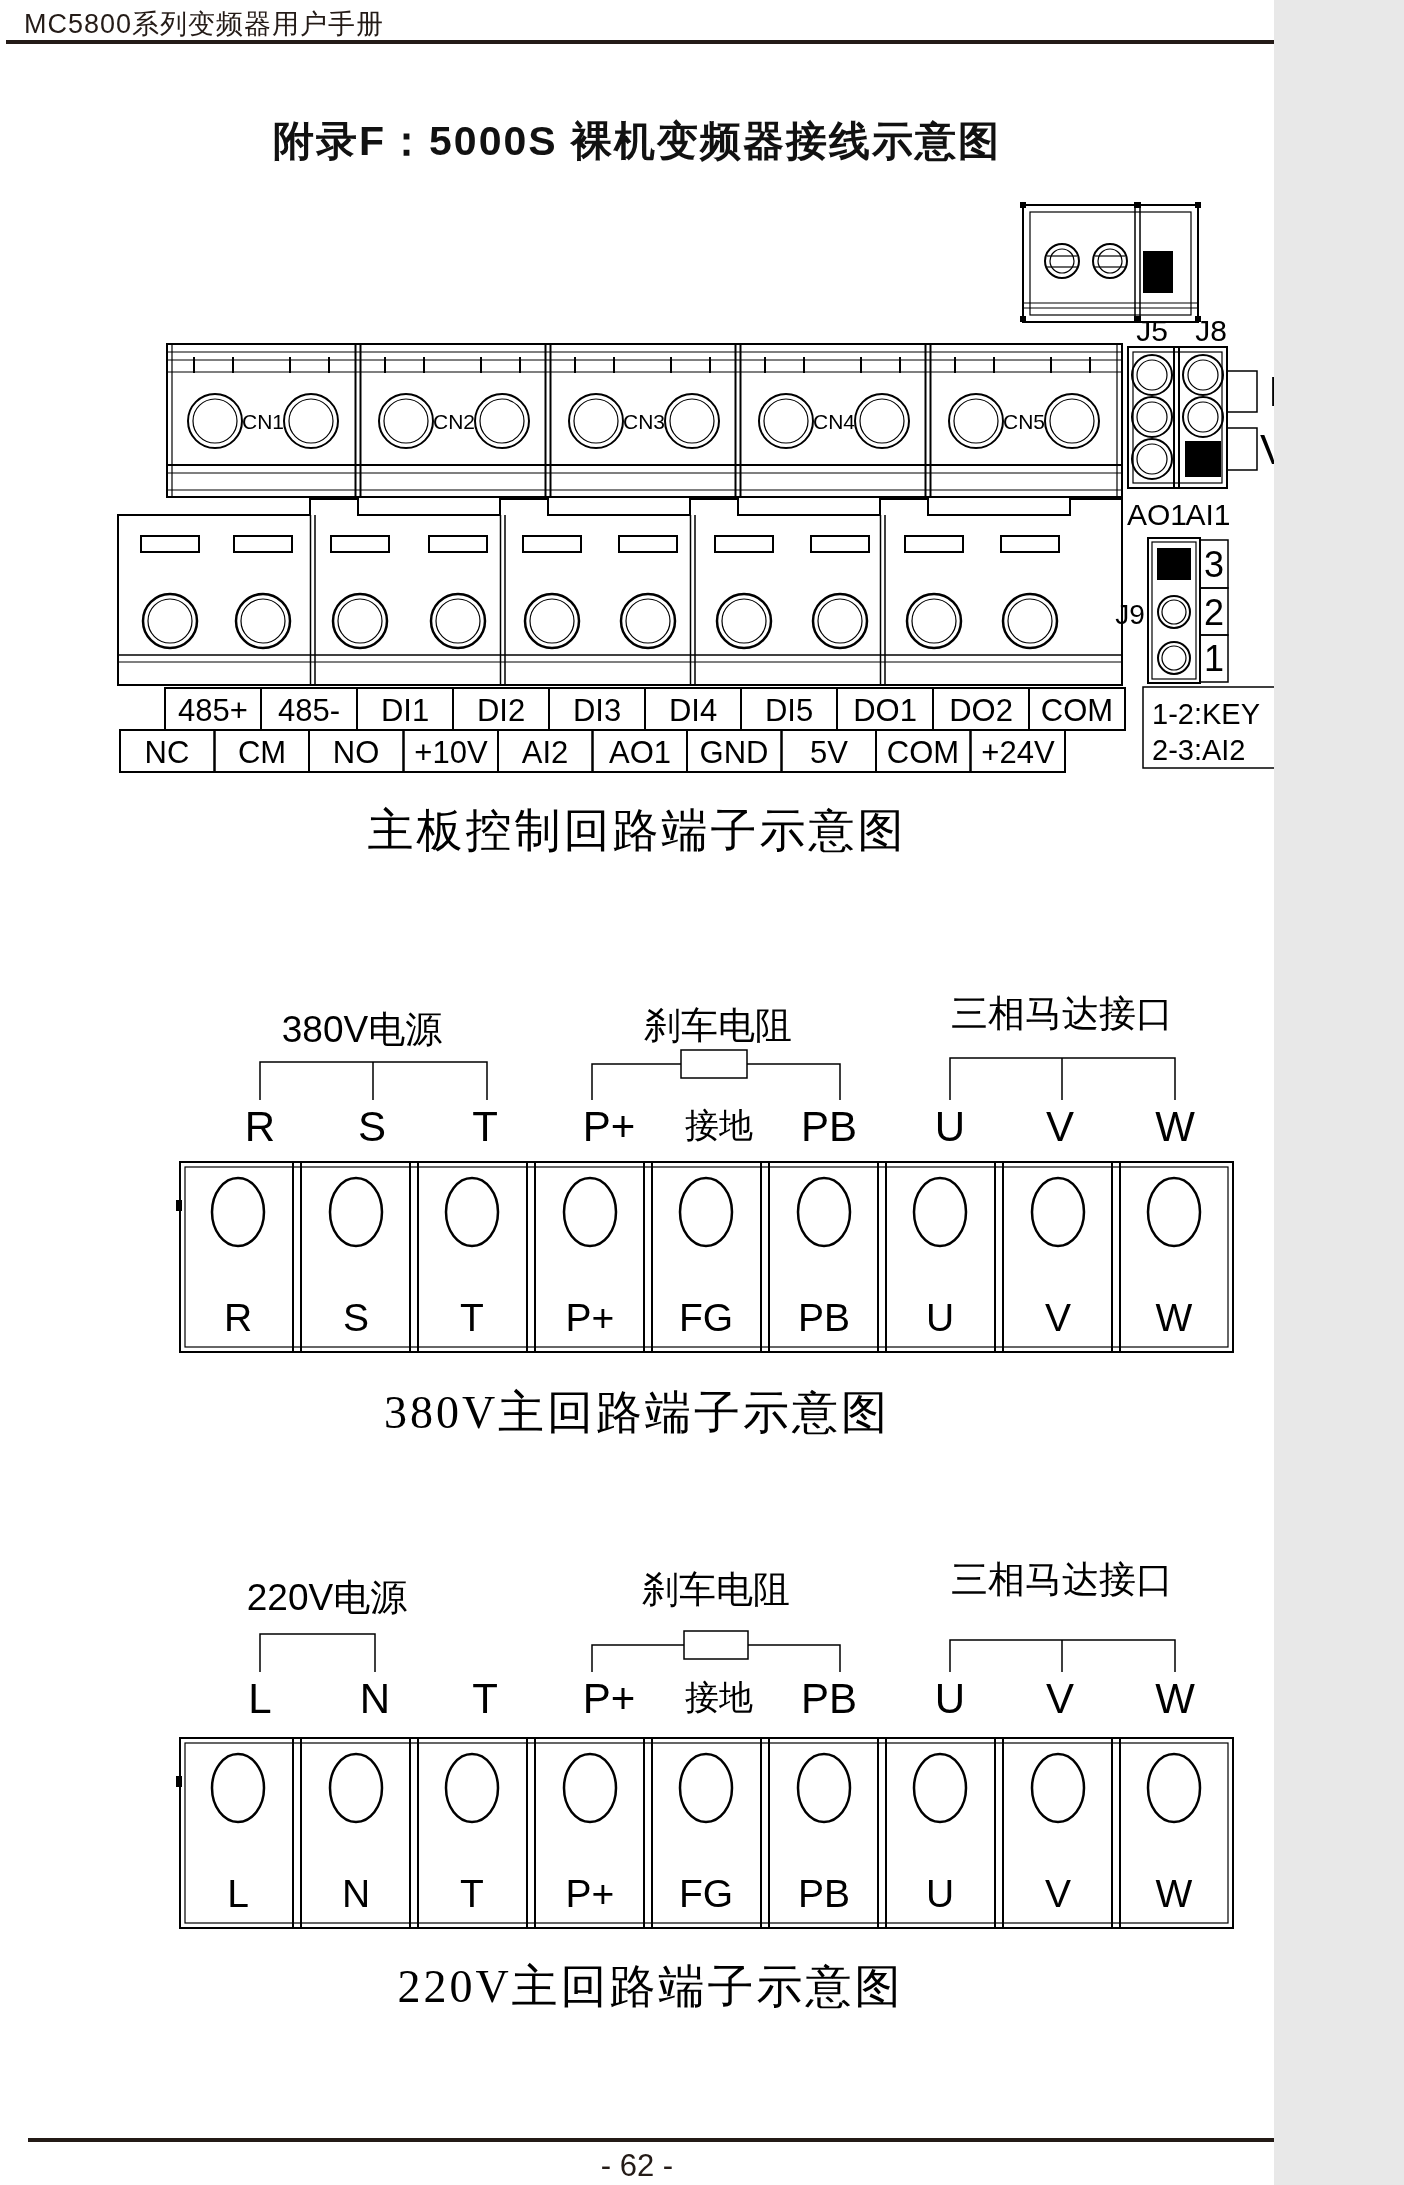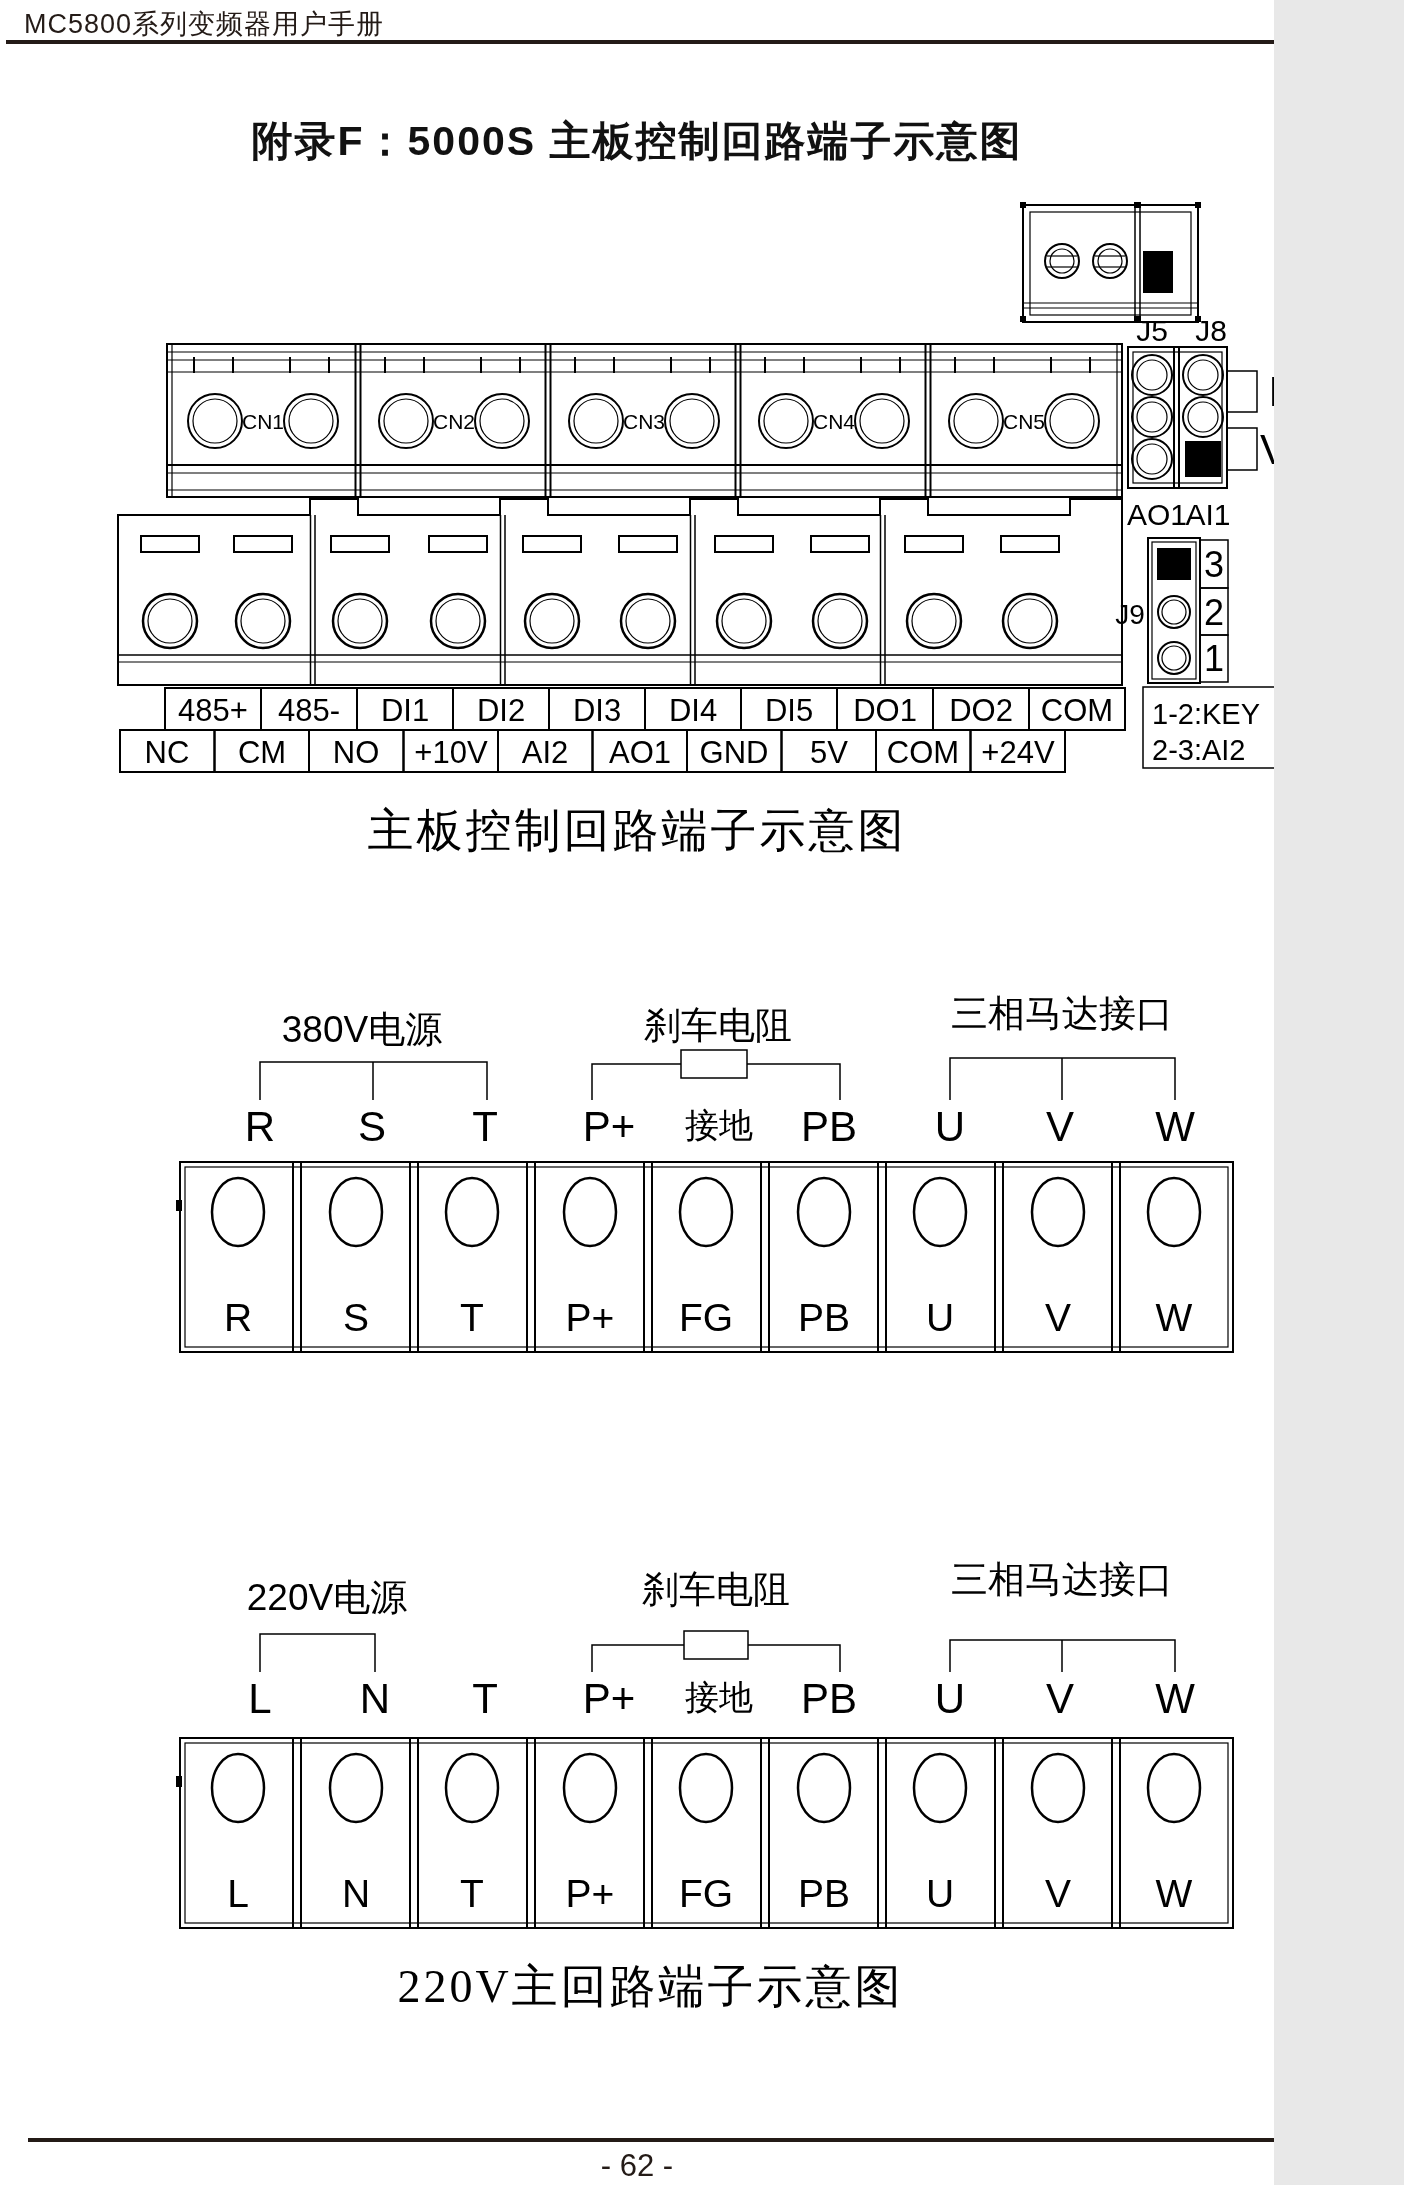--- a/index.html
+++ b/index.html
@@ -27,21 +27,21 @@
   .ln25{stroke:#000;fill:none;stroke-width:2.5;}
   .blk{fill:#000;stroke:none;}
 </style>
 </head>
 <body>
 
 <div id="page">
 
   <div id="hdr" class="abs">MC5800系列变频器用户手册</div>
   <div id="hdr-rule" class="abs"></div>
-  <div id="title" class="abs">附录F：5000S 主板控制回路端子示意图</div>
+  <div id="title" class="abs">附录F：5000S 裸机变频器接线示意图</div>
 
   <svg width="1404" height="2185" viewBox="0 0 1404 2185">
 
     <g>
       <rect class="ln" x="1023" y="205" width="175" height="117"></rect>
       <rect class="ln12" x="1030" y="212" width="161" height="103"></rect>
       <line class="ln15" x1="1135" y1="205" x2="1135" y2="322"></line>
       <line class="ln15" x1="1140" y1="205" x2="1140" y2="322"></line>
       <line class="ln12" x1="1023" y1="303" x2="1198" y2="303"></line>
       <line class="ln12" x1="1023" y1="308" x2="1198" y2="308"></line>
@@ -414,17 +414,18 @@
           <text class="t-sans" x="824" y="1907" text-anchor="middle">PB</text>
           <text class="t-sans" x="940" y="1907" text-anchor="middle">U</text>
           <text class="t-sans" x="1058" y="1907" text-anchor="middle">V</text>
           <text class="t-sans" x="1174" y="1907" text-anchor="middle">W</text>
         </g>
       </g>
     </g>
   </svg>
 
   <div id="cap-main" class="abs caption">主板控制回路端子示意图</div>
+  <div id="cap-380" class="abs caption">380V主回路端子示意图</div>
   <div id="cap-220" class="abs caption">220V主回路端子示意图</div>
 
   <div id="ftr-rule" class="abs"></div>
   <div id="pageno" class="abs">- 62 -</div>
 </div>
 
 </body></html>

